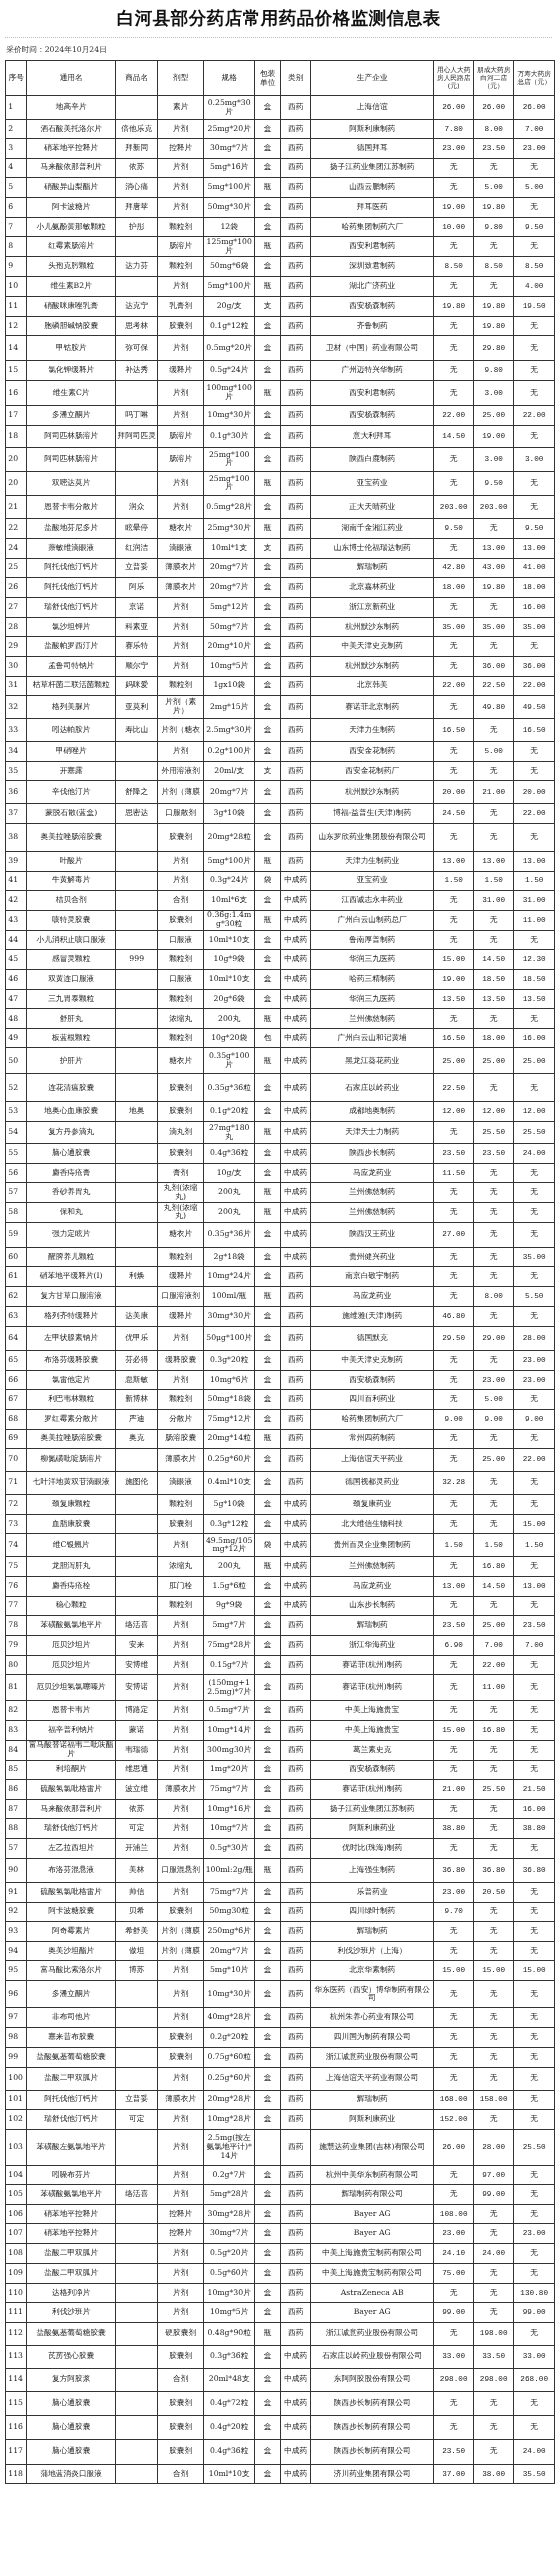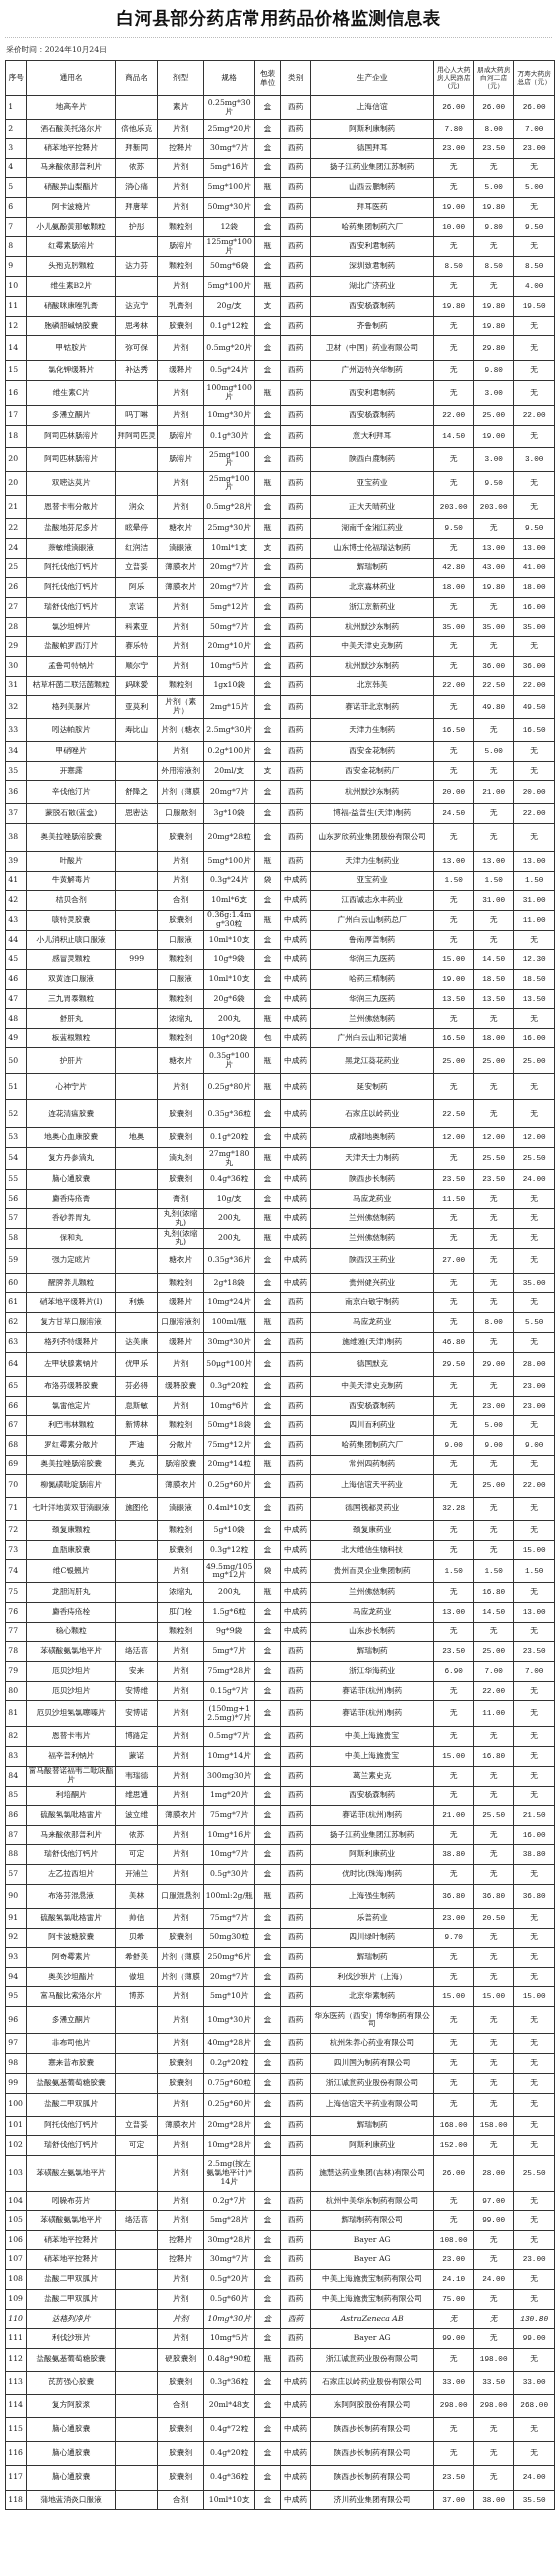--- a/index.html
+++ b/index.html
@@ -658,33 +658,20 @@
           <td></td>
           <td>糖衣片</td>
           <td>0.35g*100片</td>
           <td>瓶</td>
           <td>中成药</td>
           <td>黑龙江葵花药业</td>
           <td class="num">25.00</td>
           <td class="num">25.00</td>
           <td class="num">25.00</td>
         </tr>
-        <tr style="height: 26px;">
-          <td class="seq">51</td>
-          <td>心神宁片</td>
-          <td></td>
-          <td>片剂</td>
-          <td>0.25g*80片</td>
-          <td>瓶</td>
-          <td>中成药</td>
-          <td>延安制药</td>
-          <td>无</td>
-          <td>无</td>
-          <td>无</td>
-        </tr>
         <tr style="height: 28px;">
           <td class="seq">52</td>
           <td>连花清瘟胶囊</td>
           <td></td>
           <td>胶囊剂</td>
           <td>0.35g*36粒</td>
           <td>盒</td>
           <td>中成药</td>
           <td>石家庄以岭药业</td>
           <td class="num">22.50</td>
@@ -1425,21 +1412,21 @@
           <td></td>
           <td>片剂</td>
           <td>0.5g*60片</td>
           <td>盒</td>
           <td>西药</td>
           <td>中美上海施贵宝制药有限公司</td>
           <td class="num">75.00</td>
           <td>无</td>
           <td>无</td>
         </tr>
-        <tr style="height: 19.6px; font-style: italic;">
+        <tr style="height: 19.6px;">
           <td class="seq">110</td>
           <td>达格列净片</td>
           <td></td>
           <td>片剂</td>
           <td>10mg*30片</td>
           <td>盒</td>
           <td>西药</td>
           <td>AstraZeneca AB</td>
           <td>无</td>
           <td>无</td>

